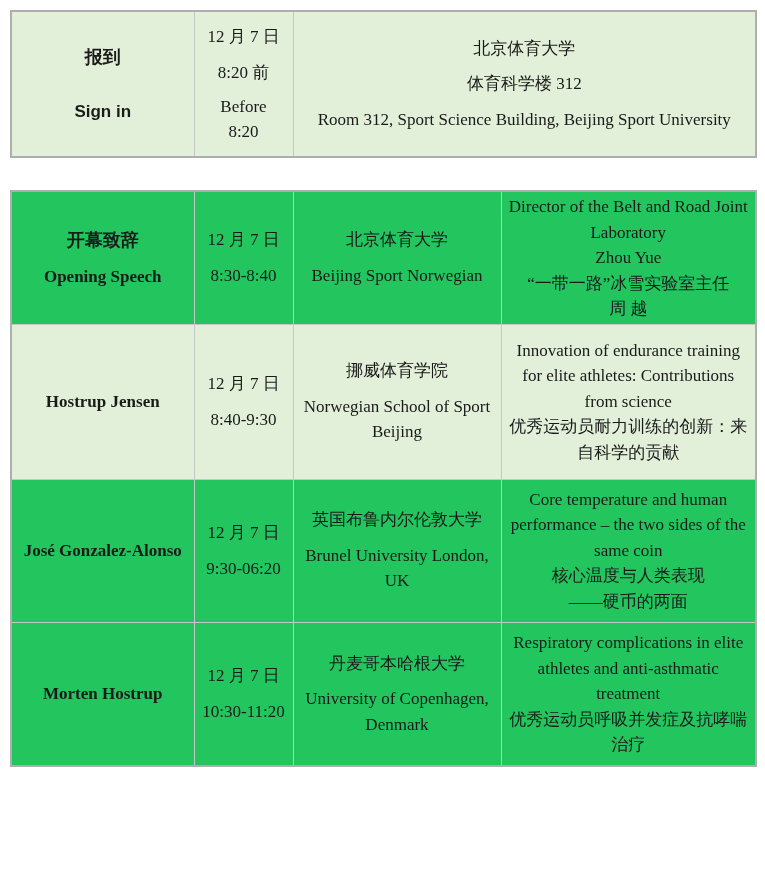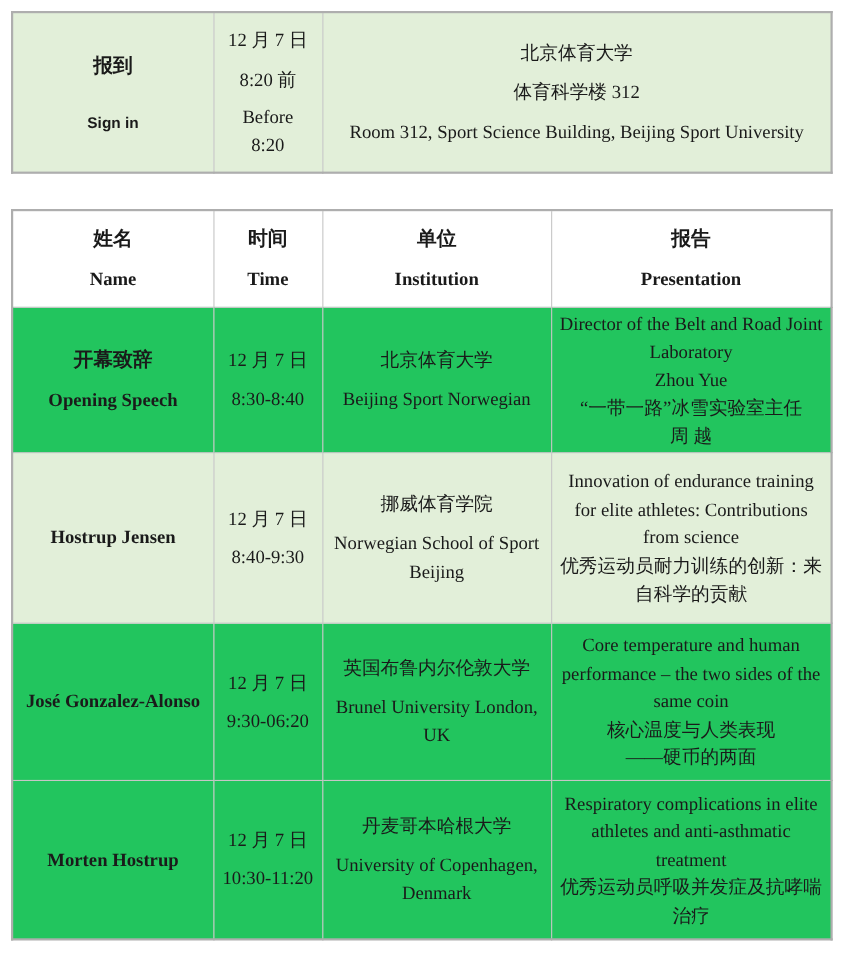--- a/index.html
+++ b/index.html
@@ -27,21 +27,21 @@
     vertical-align:middle;
     padding:2px 4px;
     line-height:1.5;
   }
   .green { background:#e2efd9; }
   .grayrow { background:#22c55e; }
   .whiterow { background:#ffffff; }
   .zh-head { font-size:18px; font-weight:bold; }
   .en-head { font-size:17px; font-weight:bold; }
   .bold { font-weight:bold; }
-  .sans-bold { font-family:"Liberation Sans", sans-serif; font-weight:bold; font-size:14px; }
+  .sans-bold { font-family:"Liberation Sans", sans-serif; font-weight:bold; font-size:17px; }
   .para { margin:10px 0; }
   .para-lg { margin:28px 0; }
   .tight { line-height:1.45; }
   .pres div { line-height:1.5; }
   .tea-cell { font-weight:bold; font-size:17.5px; }
 </style>
 </head>
 <body>
 
 <table id="signin-table">
@@ -75,38 +75,20 @@
 
 <table id="schedule-table">
   <colgroup>
       <col style="width:183px">
       <col style="width:99px">
       <col style="width:208px">
       <col style="width:255px">
     </colgroup>
 
   <tbody>
-      <tr style="height:72px">
-    <td class="whiterow">
-      <div class="para zh-head">姓名</div>
-      <div class="para en-head">Name</div>
-    </td>
-    <td class="whiterow">
-      <div class="para zh-head">时间</div>
-      <div class="para en-head">Time</div>
-    </td>
-    <td class="whiterow">
-      <div class="para zh-head">单位</div>
-      <div class="para en-head">Institution</div>
-    </td>
-    <td class="whiterow">
-      <div class="para zh-head">报告</div>
-      <div class="para en-head">Presentation</div>
-    </td>
-  </tr>
 
   <tr style="height:123px">
     <td class="grayrow">
       <div class="para zh-head">开幕致辞</div>
       <div class="para bold">Opening Speech</div>
     </td>
     <td class="grayrow">
       <div class="para">12 月 7 日</div>
       <div class="para">8:30-8:40</div>
     </td>

